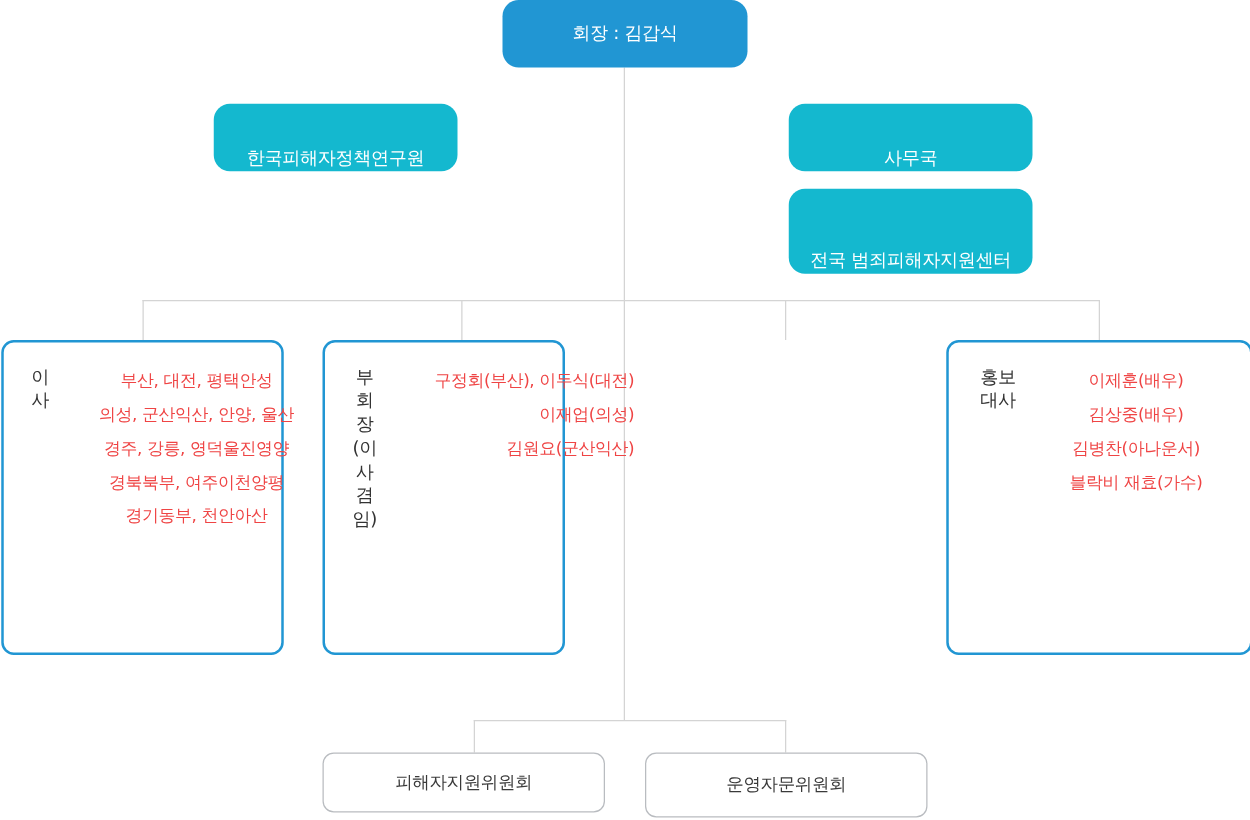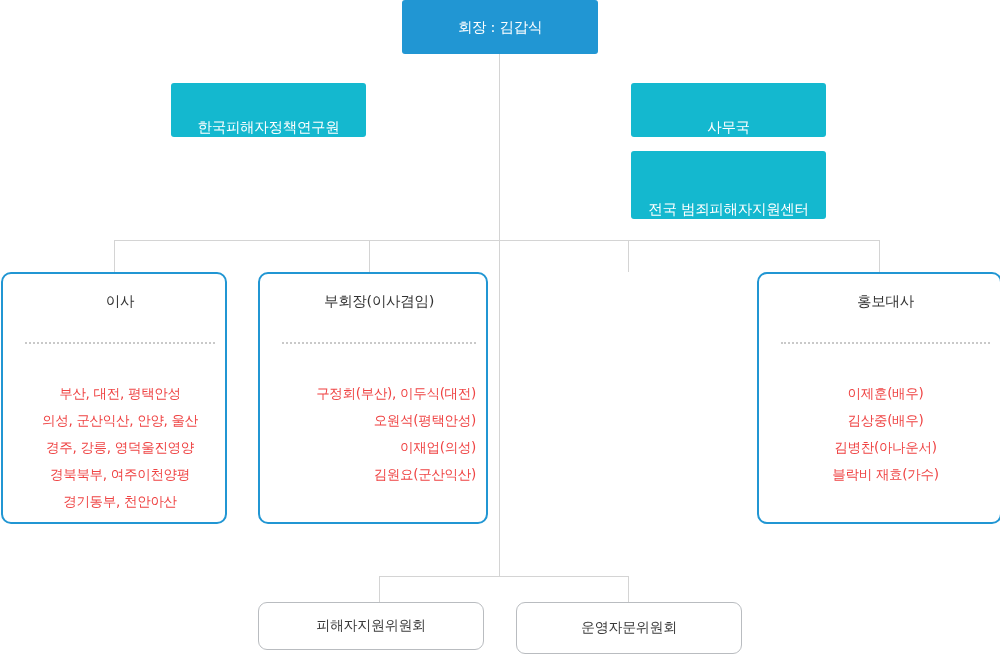--- a/index.html
+++ b/index.html
@@ -29,39 +29,39 @@
   .line.h { height: 1px; }
 
   
   .box {
     position: absolute;
     box-sizing: border-box;
     display: flex;
     align-items: center;
     justify-content: center;
     text-align: center;
-    border-radius: 3px;
+    border-radius: 13px;
     color: #ffffff;
     font-size: 14.5px;
     letter-spacing: -0.3px;
     line-height: 1.3;
   }
   .box.primary { background: #2196d3; }
   .box.teal    { background: #14b8cf; align-items: flex-end; }
 
   
   .panel {
     position: absolute;
     box-sizing: border-box;
     background: #ffffff;
     border: 2px solid #2196d3;
     border-radius: 10px;
-    padding: 18px 10px 20px 22px;
+    padding: 18px 38px 20px 22px;
     display: flex;
-    flex-direction: column;
+    flex-direction: row;
     gap: 20px;
   }
   .panel-title {
     font-size: 14.5px;
     color: #333333;
     text-align: center;
     letter-spacing: -0.3px;
     margin-bottom: 11px;
   }
   .panel-rule {
@@ -133,26 +133,25 @@
     <div class="panel-rule"></div>
     <div class="panel-body center">
       <div>부산, 대전, 평택안성</div>
       <div>의성, 군산익산, 안양, 울산</div>
       <div>경주, 강릉, 영덕울진영양</div>
       <div>경북북부, 여주이천양평</div>
       <div>경기동부, 천안아산</div>
     </div>
   </div>
 
-  <div class="panel" style="left:258px; top:272px; width:230px; height:252px;">
+  <div class="panel" style="left:258px; top:272px; width:194px; height:252px;">
     <div class="panel-title">부회장(이사겸임)</div>
     <div class="panel-rule"></div>
     <div class="panel-body left">
       <div>구정회(부산), 이두식(대전)</div>
-      <div>오원석(평택안성)</div>
       <div>이재업(의성)</div>
       <div>김원요(군산익산)</div>
     </div>
   </div>
 
 
   <div class="panel" style="left:757px; top:272px; width:245px; height:252px;">
     <div class="panel-title">홍보대사</div>
     <div class="panel-rule"></div>
     <div class="panel-body center">

